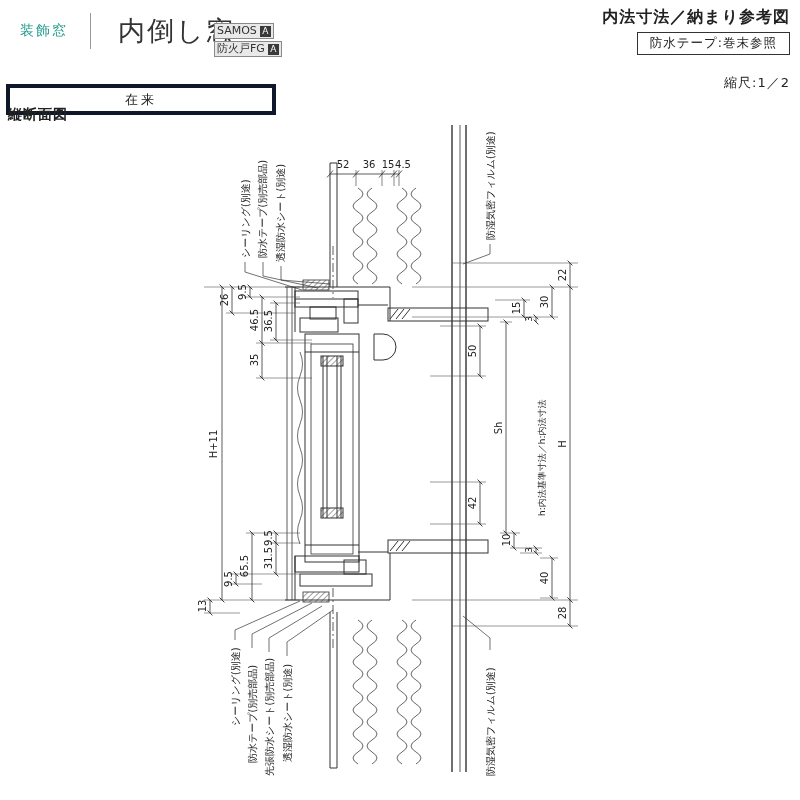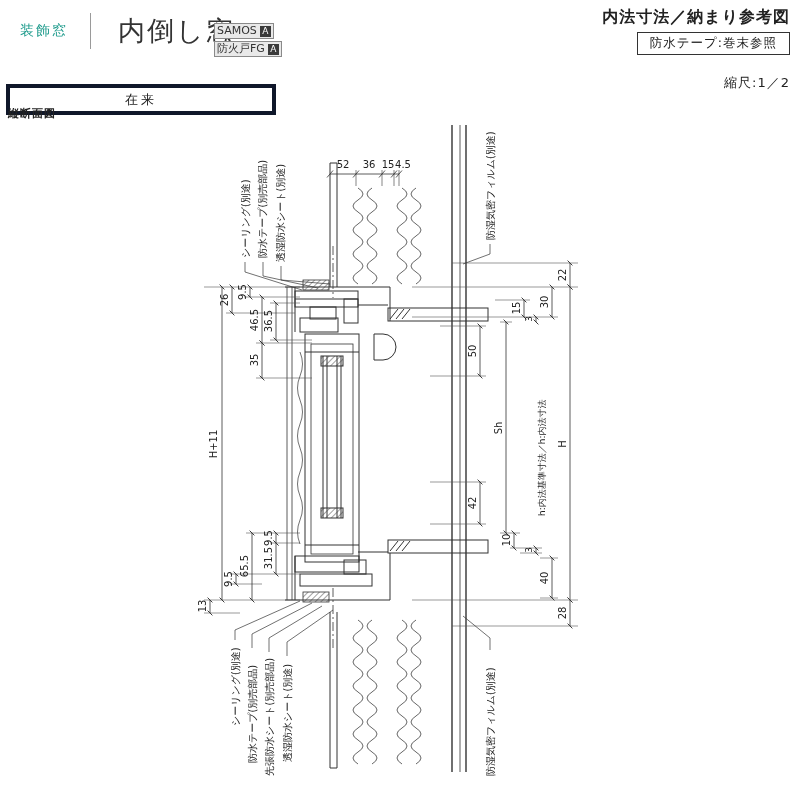--- a/index.html
+++ b/index.html
@@ -15,21 +15,21 @@
   .badges{left:214px;top:23px;display:flex;flex-direction:column;gap:2px;}
   .badge{display:flex;align-items:center;border:1px solid #8a8a8a;background:#e9e9e9;
          font-size:11px;line-height:14px;padding:0 2px;color:#333;width:max-content;}
   .badge .mark{background:#3a3a3a;color:#fff;font-size:9px;line-height:11px;
                padding:0 2.5px;margin-left:3px;}
   .construction-box{left:6px;top:62px;width:262px;height:23px;border:4px solid #0f172a;
          display:flex;align-items:center;justify-content:center;font-size:13px;letter-spacing:3px;margin-top:22px;}
   .right-title{right:10px;top:7px;font-size:16px;font-weight:bold;letter-spacing:1px;}
   .notice-box{right:10px;top:32px;border:1px solid #333;padding:2px 12px;font-size:12.5px;letter-spacing:1px;}
   .scale{right:10px;top:74px;font-size:13px;letter-spacing:1px;}
-  .view-label{left:8px;top:106px;font-size:11px;font-weight:bold;letter-spacing:1px;}
+  .view-label{left:8px;top:106px;font-size:14px;font-weight:bold;letter-spacing:1px;}
   svg{position:absolute;left:0;top:0;}
   svg text{font-family:"DejaVu Sans","Liberation Sans",sans-serif;fill:#222;}
   .dimtxt{font-size:10px;}
   .dimtxt-s{font-size:9px;}
   .anntxt{font-size:10px;}
 </style>
 </head>
 <body>
 
 <span class="abs category">装飾窓</span>

